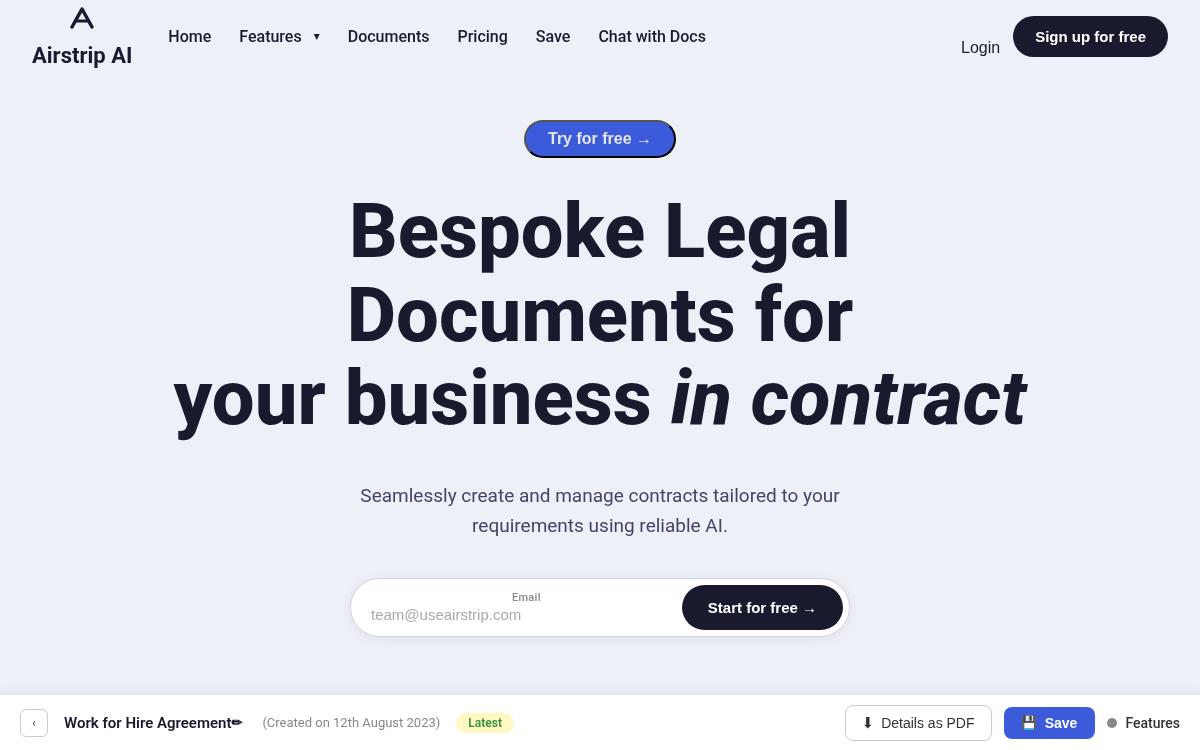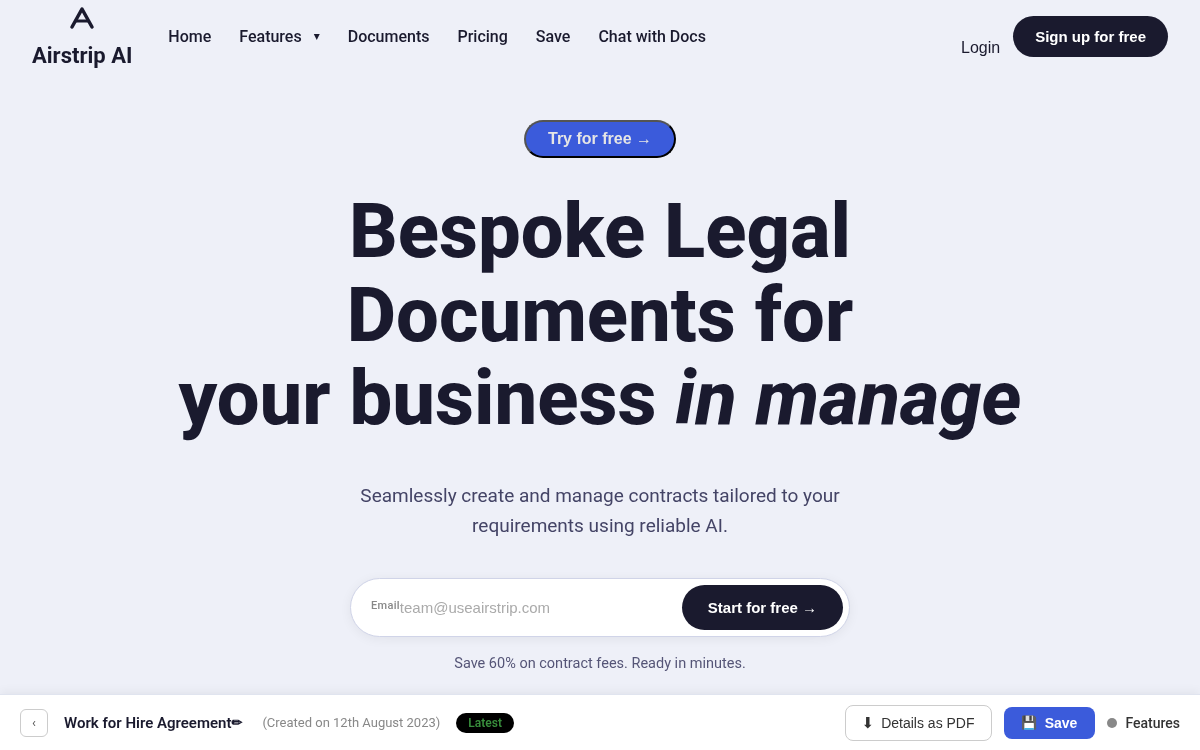--- a/index.html
+++ b/index.html
@@ -156,21 +156,21 @@
       border: 1.5px solid #d0d4e8;
       padding: 6px 6px 6px 20px;
       width: 500px;
       margin-bottom: 18px;
       box-shadow: 0 2px 12px rgba(0,0,0,0.06);
     }
 
     .email-input-wrapper {
       flex: 1;
       display: flex;
-      flex-direction: row;
+      flex-direction: column;
     }
 
     .email-label {
       font-size: 11px;
       color: #888;
       font-weight: 500;
       letter-spacing: 0.3px;
       margin-bottom: 2px;
     }
 
@@ -245,21 +245,21 @@
       gap: 0;
     }
 
     .doc-created {
       font-size: 13px;
       color: #888;
       margin-left: 4px;
     }
 
     .latest-badge {
-      background: #000000;
+      background: #fef9c3;
       color: #388e3c;
       border-radius: 12px;
       padding: 3px 12px;
       font-size: 12px;
       font-weight: 600;
     }
 
     .bottom-bar-right {
       display: flex;
       align-items: center;
@@ -344,34 +344,33 @@
     <button class="login-btn">Login</button>
     <button class="signup-btn">Sign up for free</button>
   </div>
 </nav>
 
 <section class="hero">
   <button class="try-free-badge">Try for free →</button>
 
   <h1 class="hero-title">
     <span>Bespoke Legal Documents for</span><br>
-    <span>your business </span><em>in manage</em>
+    <span>your business </span><em>in contract</em>
   </h1>
 
   <p class="hero-subtitle">Seamlessly create and manage contracts tailored to your requirements using reliable AI.</p>
 
   <div class="email-form">
     <div class="email-input-wrapper">
       <span class="email-label">Email</span>
       <input class="email-input" type="email" placeholder="team@useairstrip.com" style="">
     </div>
     <button class="start-btn">Start for free →</button>
   </div>
 
-  <p class="savings-text">Save 60% on contract fees. Ready in minutes.</p>
 </section>
 
 <div class="bottom-bar">
   <div class="bottom-bar-chevron">‹</div>
 
   <span class="doc-title">
     <span>Work for Hire Agreement</span>
     <span style="cursor:pointer; font-size:13px;">✏</span>
   </span>
   <span class="doc-created">(Created on 12th August 2023)</span>

